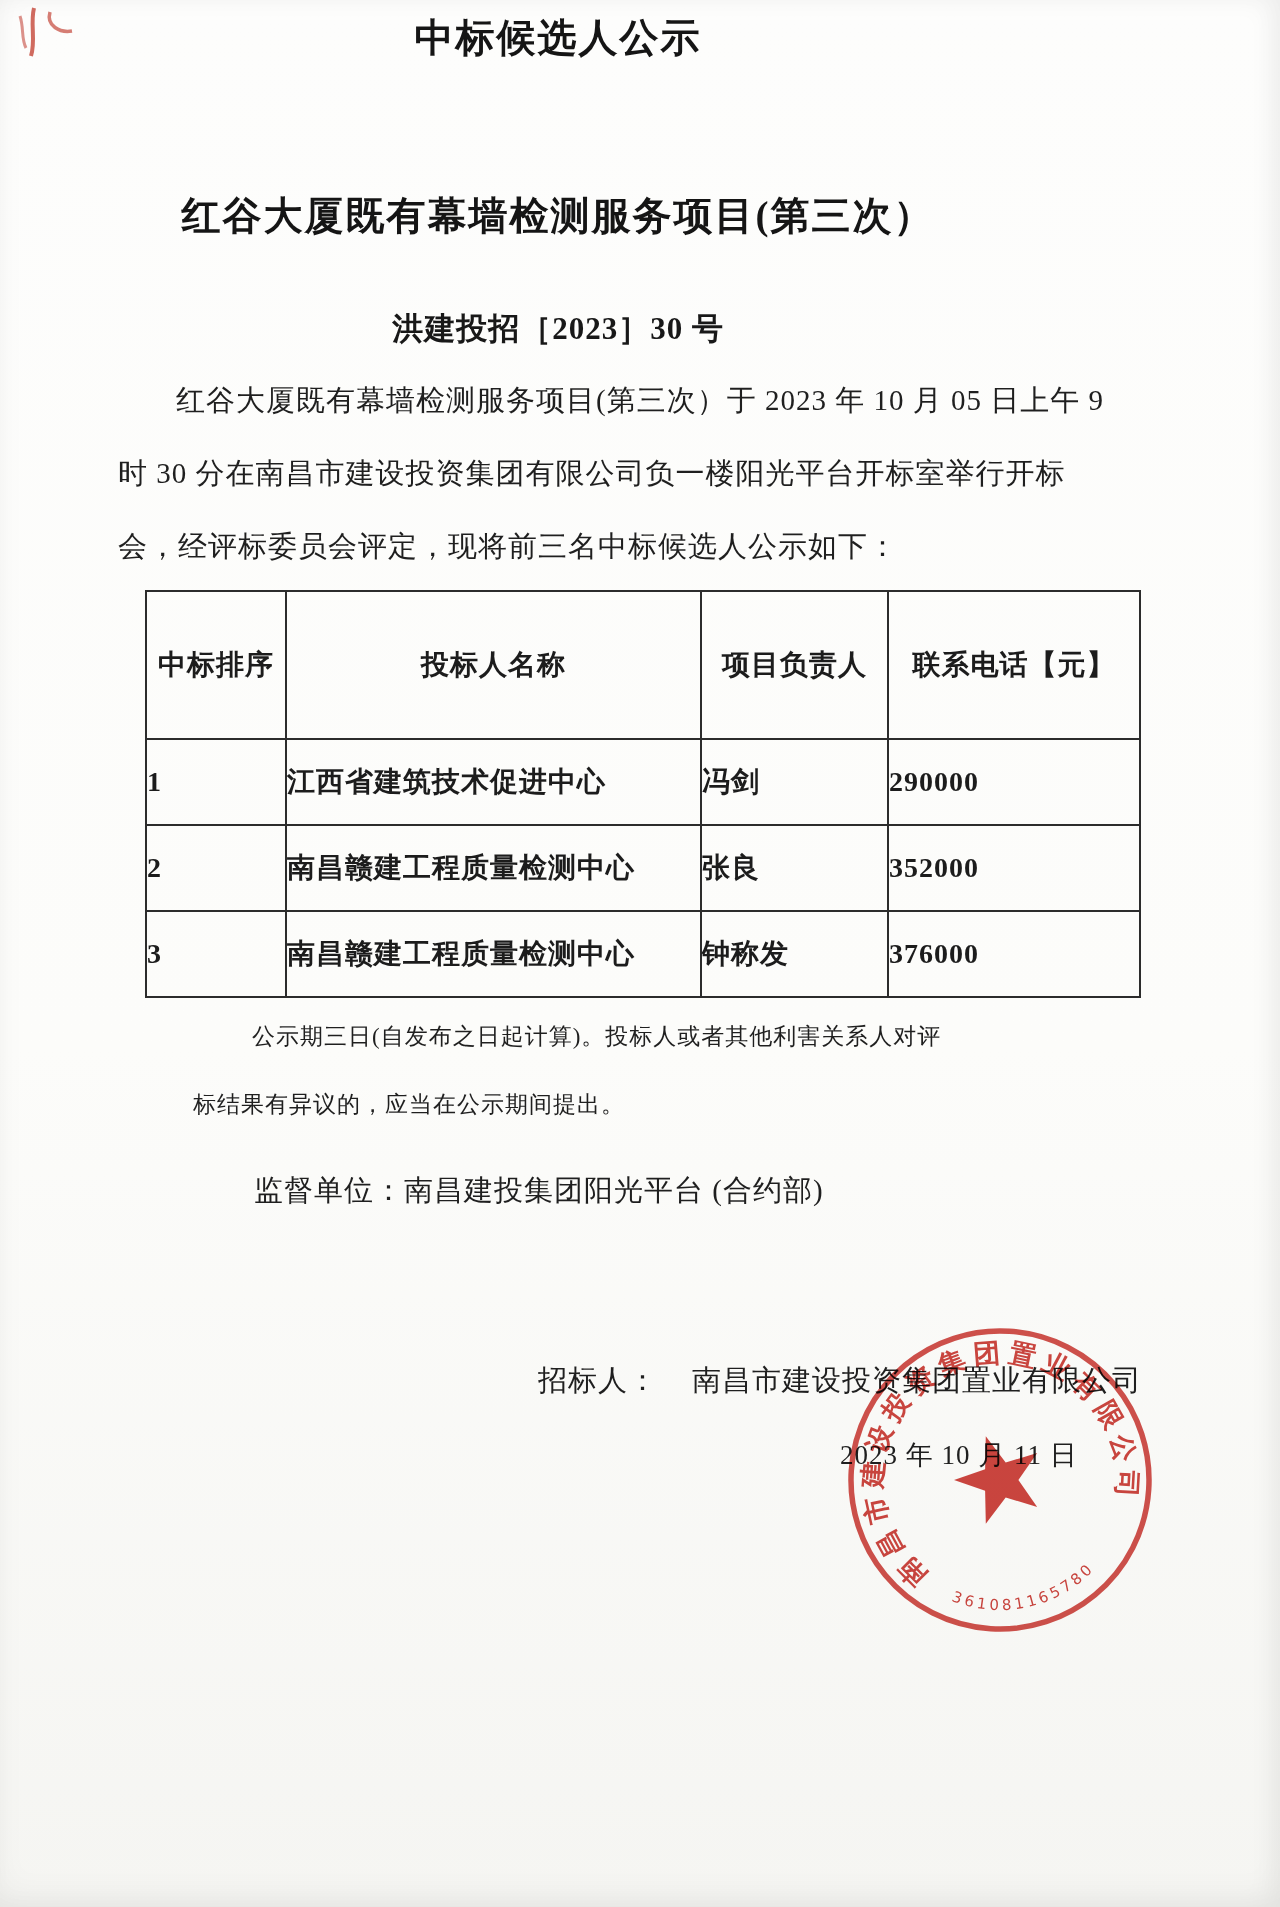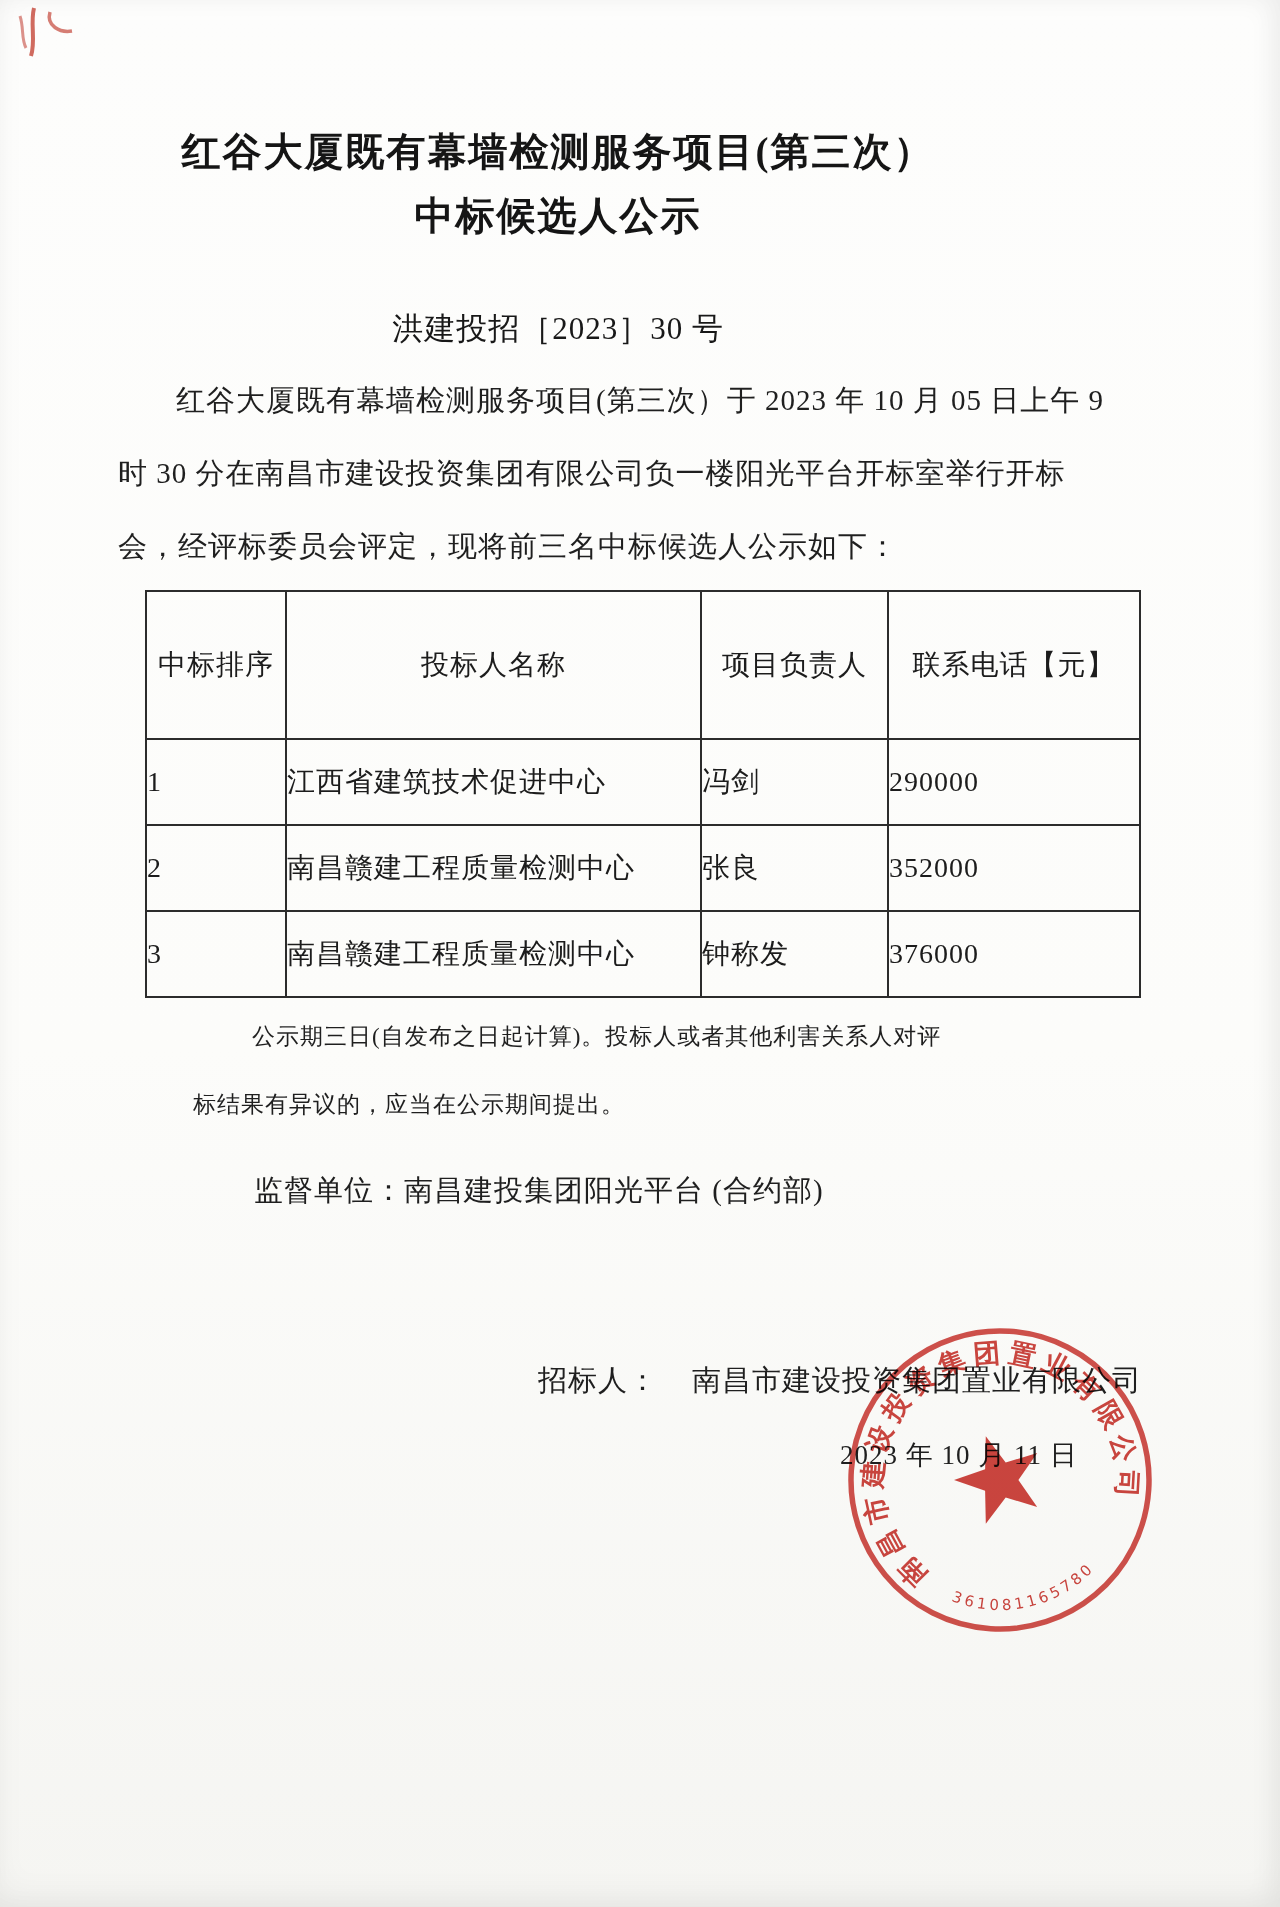--- a/index.html
+++ b/index.html
@@ -14,34 +14,34 @@
     overflow:hidden;
   }
   .content{position:absolute;left:118px;top:0;width:880px;}
   .title{
     text-align:center;font-weight:700;font-size:39px;line-height:52px;
     letter-spacing:2px;color:#151515;white-space:nowrap;
   }
   .title-1{margin-top:126px;}
   .title-2{margin-top:12px;}
   .doc-number{
-    text-align:center;font-weight:400;font-size:31px;line-height:46px;
+    text-align:center;font-weight:700;font-size:31px;line-height:46px;
     margin-top:64px;letter-spacing:1px;color:#181818;white-space:nowrap;
   }
   .para1{margin-top:12px;}
   .para1 .line{font-size:29px;line-height:73px;white-space:nowrap;letter-spacing:1px;}
   .para1 .indent{text-indent:58px;}
 
   table.bid-table{
     border-collapse:collapse;margin-left:27px;margin-top:7px;
     width:994px;table-layout:fixed;
   }
   .bid-table th,.bid-table td{
     border:2px solid #2c2c2c;vertical-align:middle;
-    font-size:28px;font-weight:400;letter-spacing:1px;padding:0;color:#1c1c1c;
+    font-size:28px;font-weight:700;letter-spacing:1px;padding:0;color:#1c1c1c;
   }
   .bid-table th{height:146px;}
   .bid-table td{height:84px;}
   .col-rank{width:140px;}
   .col-bidder{width:415px;}
   .col-manager{width:187px;}
   .col-price{width:252px;}
 
   .notice{margin-top:5px;margin-left:75px;}
   .notice .line{font-size:23px;line-height:68px;white-space:nowrap;letter-spacing:1px;}
@@ -65,22 +65,22 @@
 <div class="page">
 
   <svg class="pen-marks" viewBox="0 0 92 72" aria-hidden="true">
     <path d="M24,6 C20,22 26,38 21,54" stroke="#c0392b" stroke-width="4" fill="none" opacity="0.75"></path>
     <path d="M40,10 C36,24 50,31 62,29" stroke="#c0392b" stroke-width="3.5" fill="none" opacity="0.65"></path>
     <path d="M10,14 C14,26 11,36 16,46" stroke="#c0392b" stroke-width="3" fill="none" opacity="0.55"></path>
   </svg>
 
   <div class="content">
 
+    <div class="title title-2">中标候选人公示</div>
     <div class="title title-1">红谷大厦既有幕墙检测服务项目(第三次）</div>
-    <div class="title title-2">中标候选人公示</div>
 
     <div class="doc-number">洪建投招［2023］30 号</div>
 
     <div class="para1">
       <div class="line indent">红谷大厦既有幕墙检测服务项目(第三次）于 2023 年 10 月 05 日上午 9</div>
       <div class="line">时 30 分在南昌市建设投资集团有限公司负一楼阳光平台开标室举行开标</div>
       <div class="line">会，经评标委员会评定，现将前三名中标候选人公示如下：</div>
     </div>
 
     <table class="bid-table">

